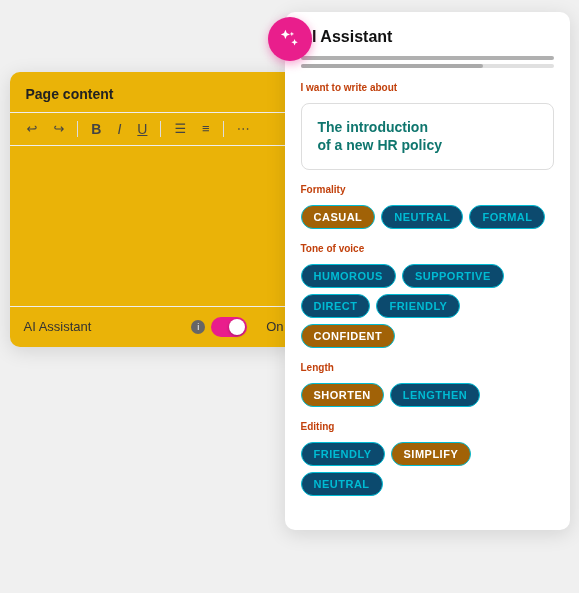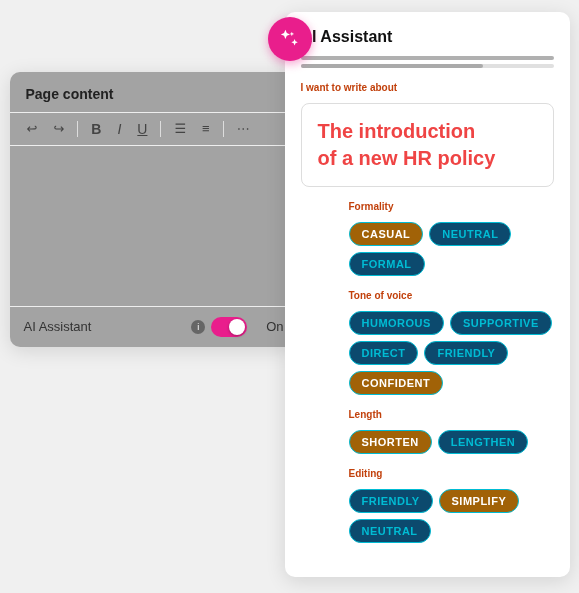--- a/index.html
+++ b/index.html
@@ -19,21 +19,21 @@
       width: 560px;
       height: 570px;
     }
 
     
     .editor-panel {
       position: absolute;
       left: 0;
       top: 60px;
       width: 288px;
-      background: #a3a3a3;
+      background: #eab308;
       border-radius: 10px;
       box-shadow: 0 4px 20px rgba(0,0,0,0.12);
       padding: 0;
       z-index: 1;
     }
 
     .editor-title {
       padding: 14px 16px 10px;
       font-size: 14px;
       font-weight: 600;
@@ -180,29 +180,28 @@
     }
 
     .topic-box {
       border: 1px solid #ddd;
       border-radius: 8px;
       padding: 14px 16px;
       margin-bottom: 14px;
     }
 
     .topic-text {
-      font-size: 20px;
+      font-size: 14px;
       font-weight: 700;
-      color: #ef4444;
+      color: #0f766e;
       line-height: 1.35;
     }
 
     .section {
       margin-bottom: 14px;
-      margin-left: 48px;
     }
 
     .chip-group {
       display: flex;
       flex-wrap: wrap;
       gap: 6px;
     }
 
     .chip {
       padding: 5px 12px;

